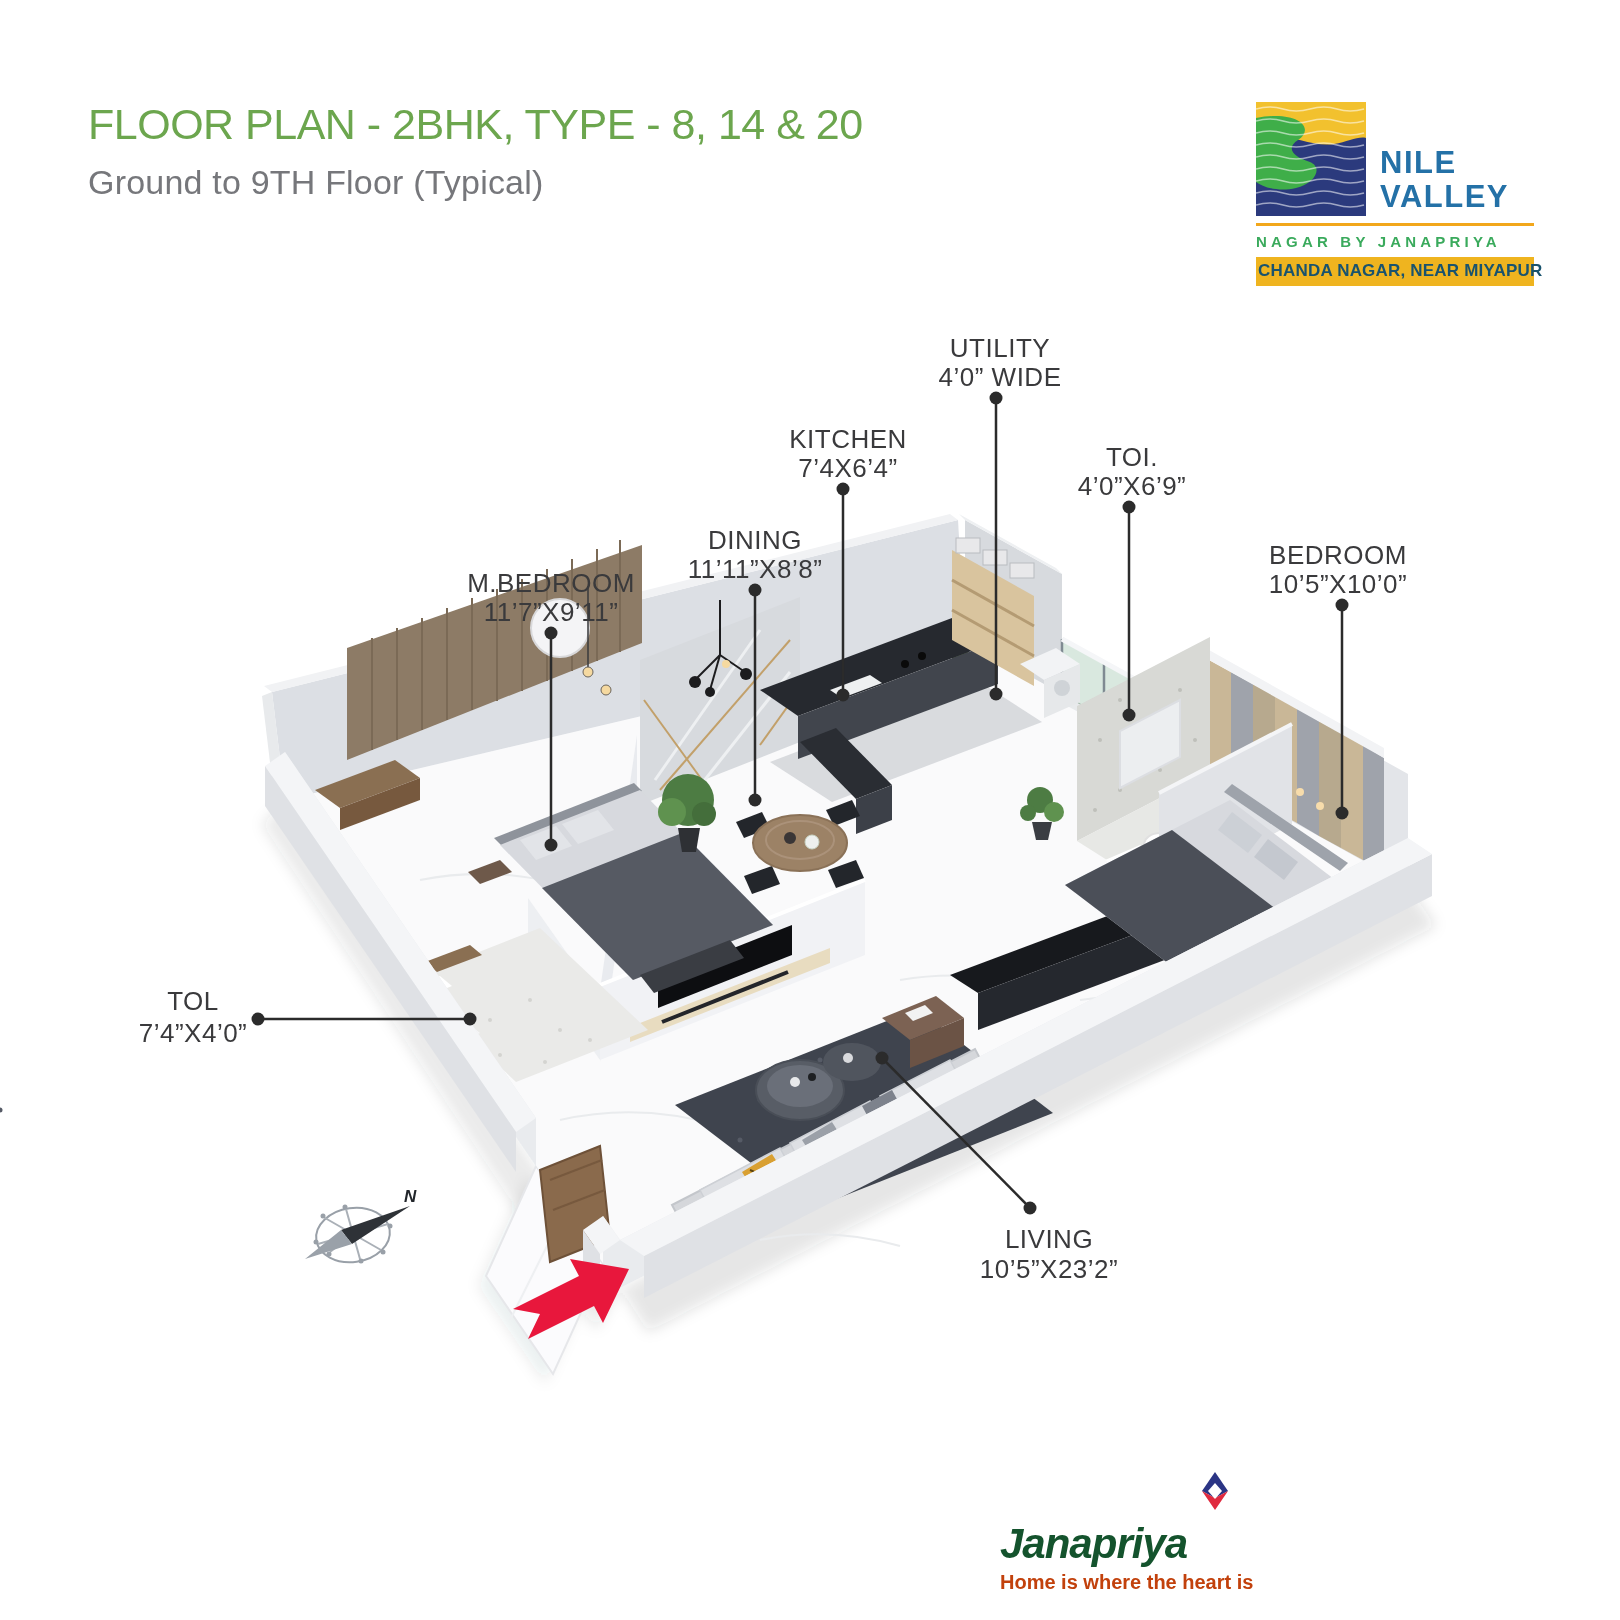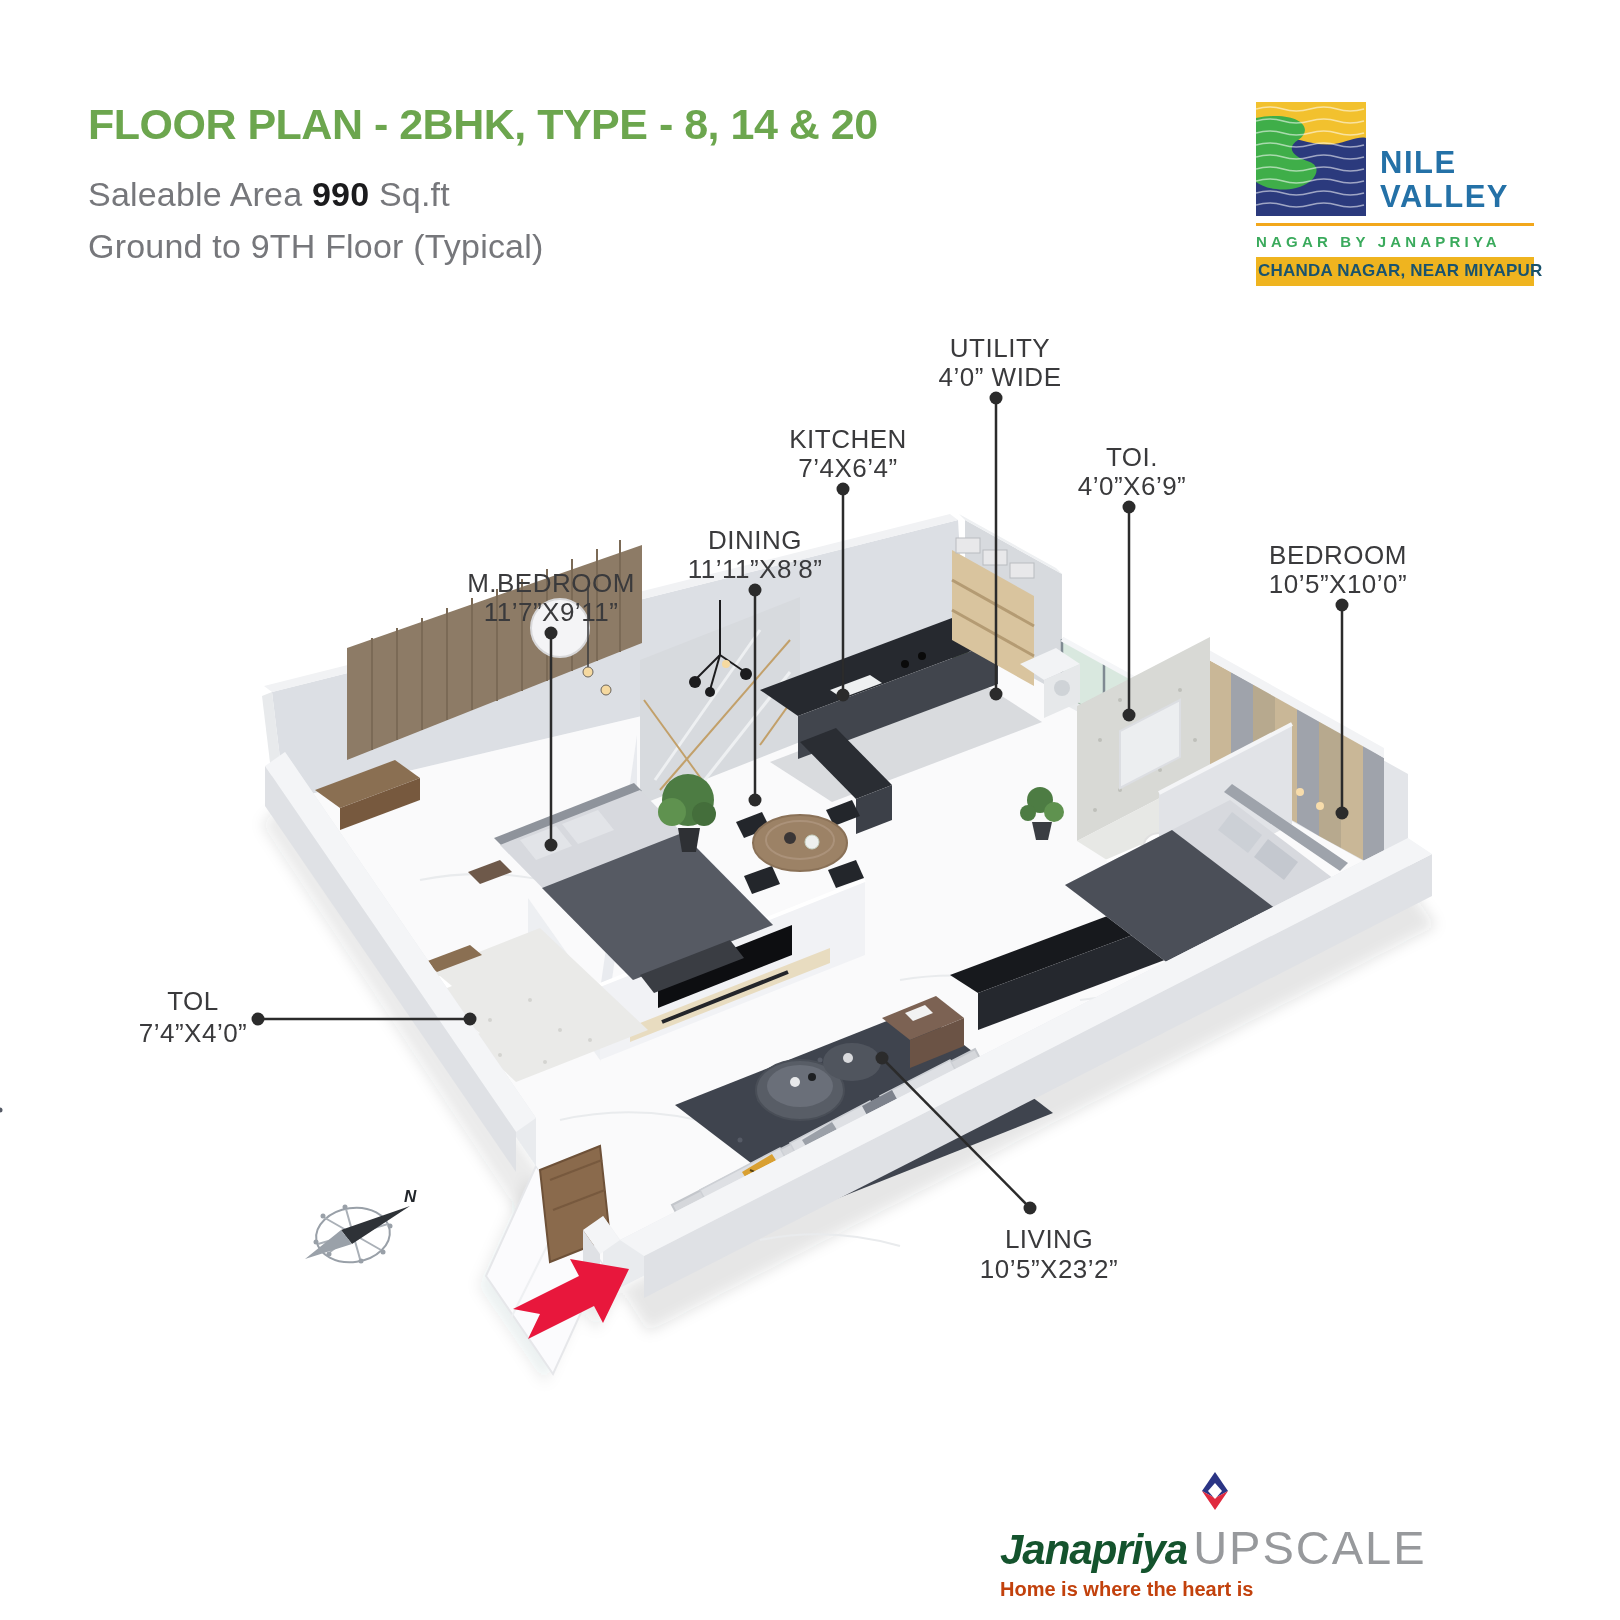--- a/index.html
+++ b/index.html
@@ -1,21 +1,21 @@
 <!DOCTYPE html>
 <html><head>
 <meta charset="utf-8">
 <style>
   html,body{margin:0;padding:0;background:#ffffff;}
   body{font-family:"Liberation Sans", sans-serif;}
   .canvas{position:relative;width:1620px;height:1620px;background:#ffffff;overflow:hidden;}
 
   
   .header{position:absolute;left:88px;top:100px;width:820px;}
-  .header h1{margin:0 0 26px 0;font-size:43px;font-weight:bold;letter-spacing:-0.5px;color:#6CA64E;}
+  .header h1{margin:0 0 14px 0;font-size:43px;font-weight:normal;letter-spacing:-0.5px;color:#6CA64E;}
   .header p{margin:0 0 13px 0;font-size:34px;font-weight:normal;color:#76777B;letter-spacing:0.2px;}
   .header .val{color:#1b1b1d;font-weight:bold;}
 
   
   .nile{position:absolute;left:1256px;top:102px;width:278px;}
   .nile .row{display:flex;align-items:flex-start;}
   .nile .mark{width:110px;height:114px;flex:0 0 auto;}
   .nile .wordmark{margin-left:14px;margin-top:44px;color:#2471A7;font-weight:bold;font-size:31px;line-height:34px;letter-spacing:1.5px;}
   .nile .rule{height:3px;background:#F2A71B;margin-top:7px;}
   .nile .homes{margin-top:7px;font-size:15px;font-weight:bold;color:#3AAA5C;letter-spacing:4.2px;white-space:nowrap;}
@@ -35,21 +35,20 @@
   .jp .suffix{font-size:47px;font-weight:normal;color:#97999C;letter-spacing:2px;margin-left:6px;}
   .jp .tag{margin-top:3px;font-size:20px;font-weight:bold;color:#c2410c;padding-right:4px;}
 </style>
 </head>
 <body>
 
 <div class="canvas">
 
   <div class="header">
     <h1>FLOOR PLAN - 2BHK, TYPE - 8, 14 &amp; 20</h1>
-    <p><span>Saleable Area</span>&nbsp;<span class="val">990</span>&nbsp;<span>Sq.ft</span></p>
     <p>Ground to 9TH Floor (Typical)</p>
   </div>
 
   <div class="nile">
     <div class="row">
       <svg class="mark" viewBox="0 0 110 114">
         <rect x="0" y="0" width="110" height="114" fill="#F2C12E"></rect>
         <path d="M0,36 C30,28 55,46 78,42 C92,40 102,34 110,36 L110,114 L0,114 Z" fill="#2B3A7D"></path>
         <path d="M0,16 C42,8 60,26 42,38 C30,46 36,54 54,60 C68,66 58,82 40,86 C24,90 8,86 0,80 Z" fill="#3FAE49"></path>
         <g stroke="rgba(255,255,255,0.55)" stroke-width="1.6" fill="none">
@@ -458,18 +457,17 @@
   </svg>
 
   <div class="jp">
     <svg class="gem" viewBox="0 0 30 42">
       <polygon points="15,2 28,21 15,28 2,21" fill="#2B3585"></polygon>
       <polygon points="2,21 15,28 28,21 15,40" fill="#E02A3F"></polygon>
       <polygon points="15,13 22,21 15,29 8,21" fill="#ffffff"></polygon>
     </svg>
     <div class="line">
       <span class="brand">Janapriya</span>
-      <span class="suffix">UPSCALE</span>
     </div>
     <div class="tag">Home is where the heart is</div>
   </div>
 
 </div>
 
 </body></html>

